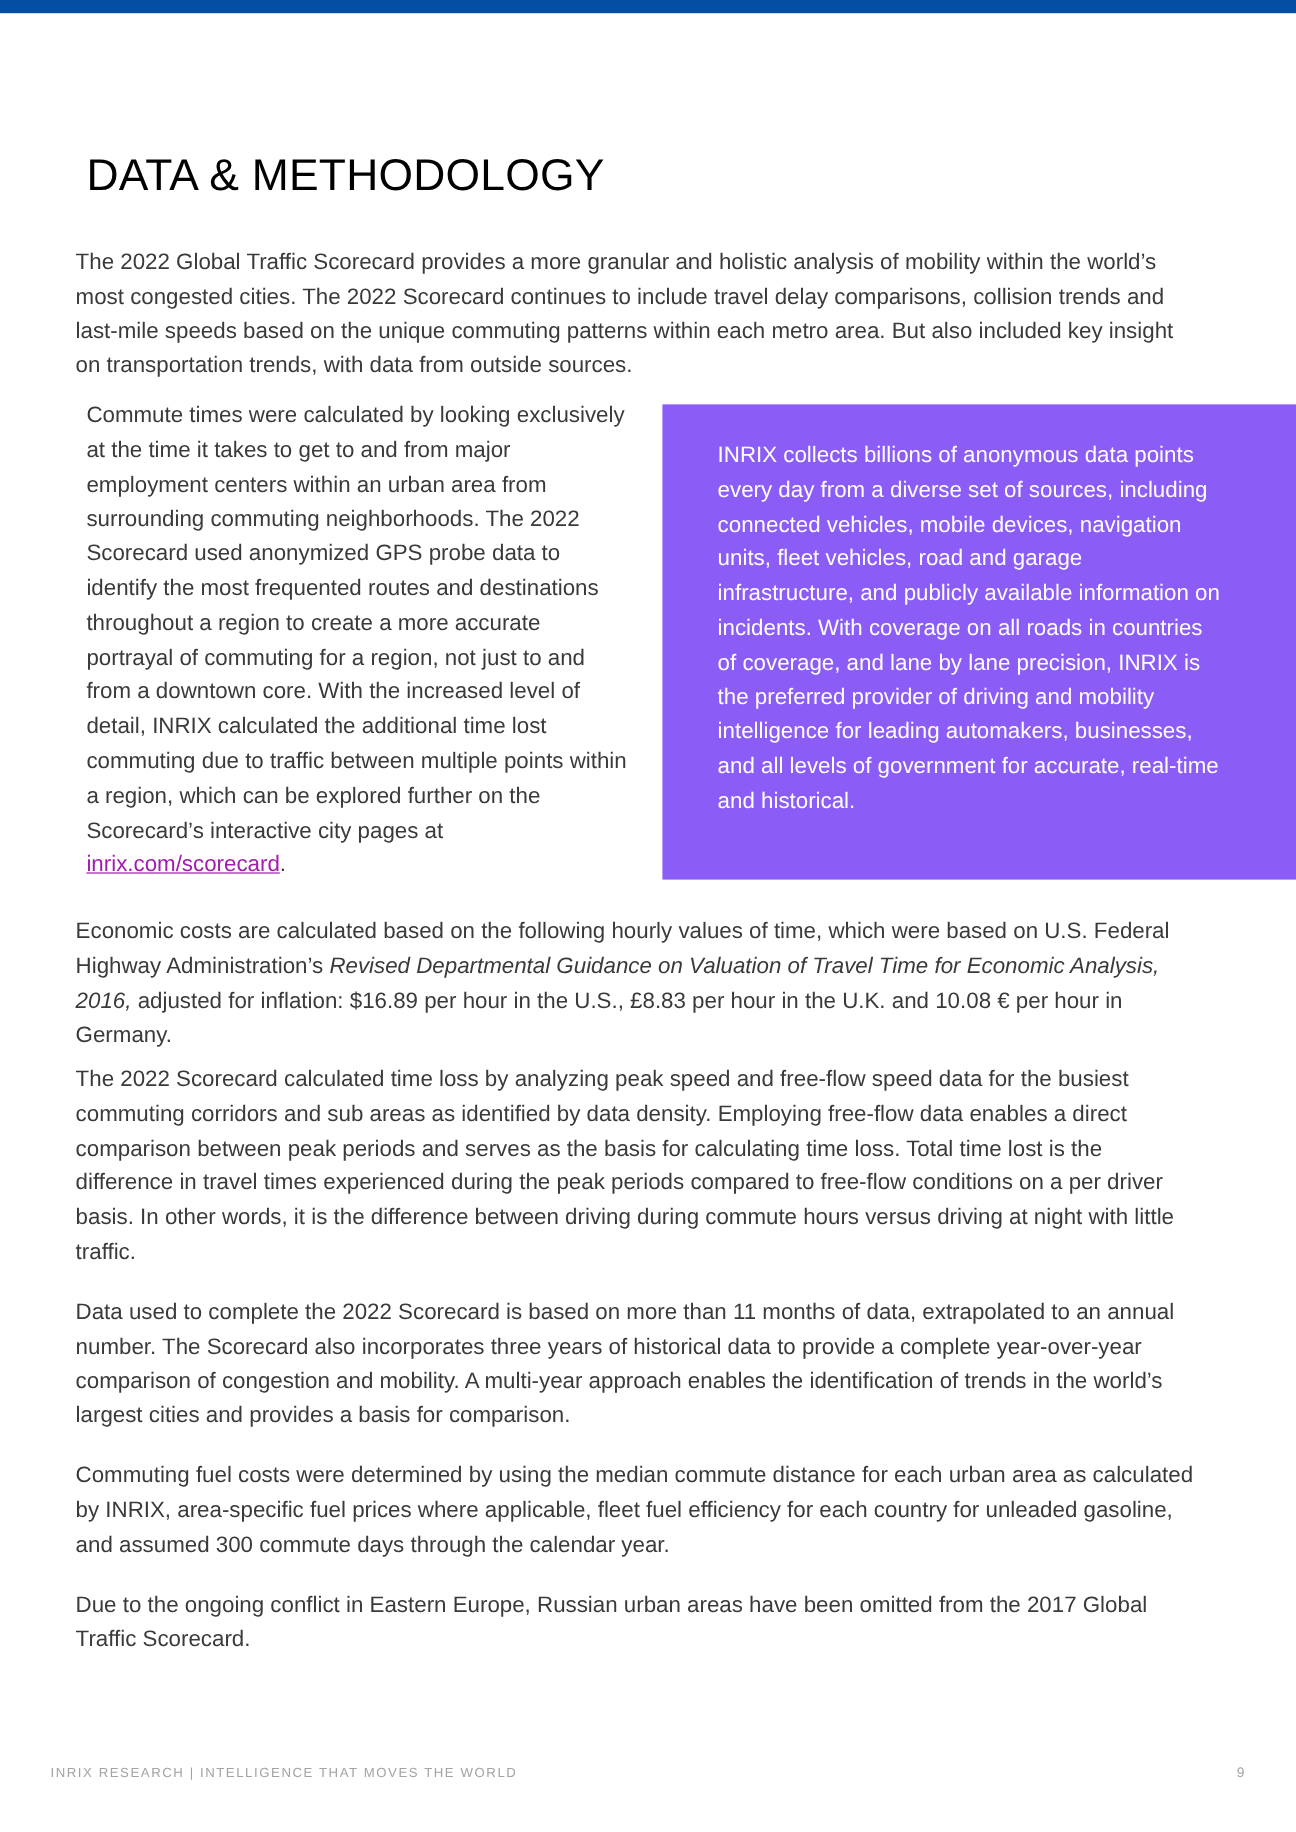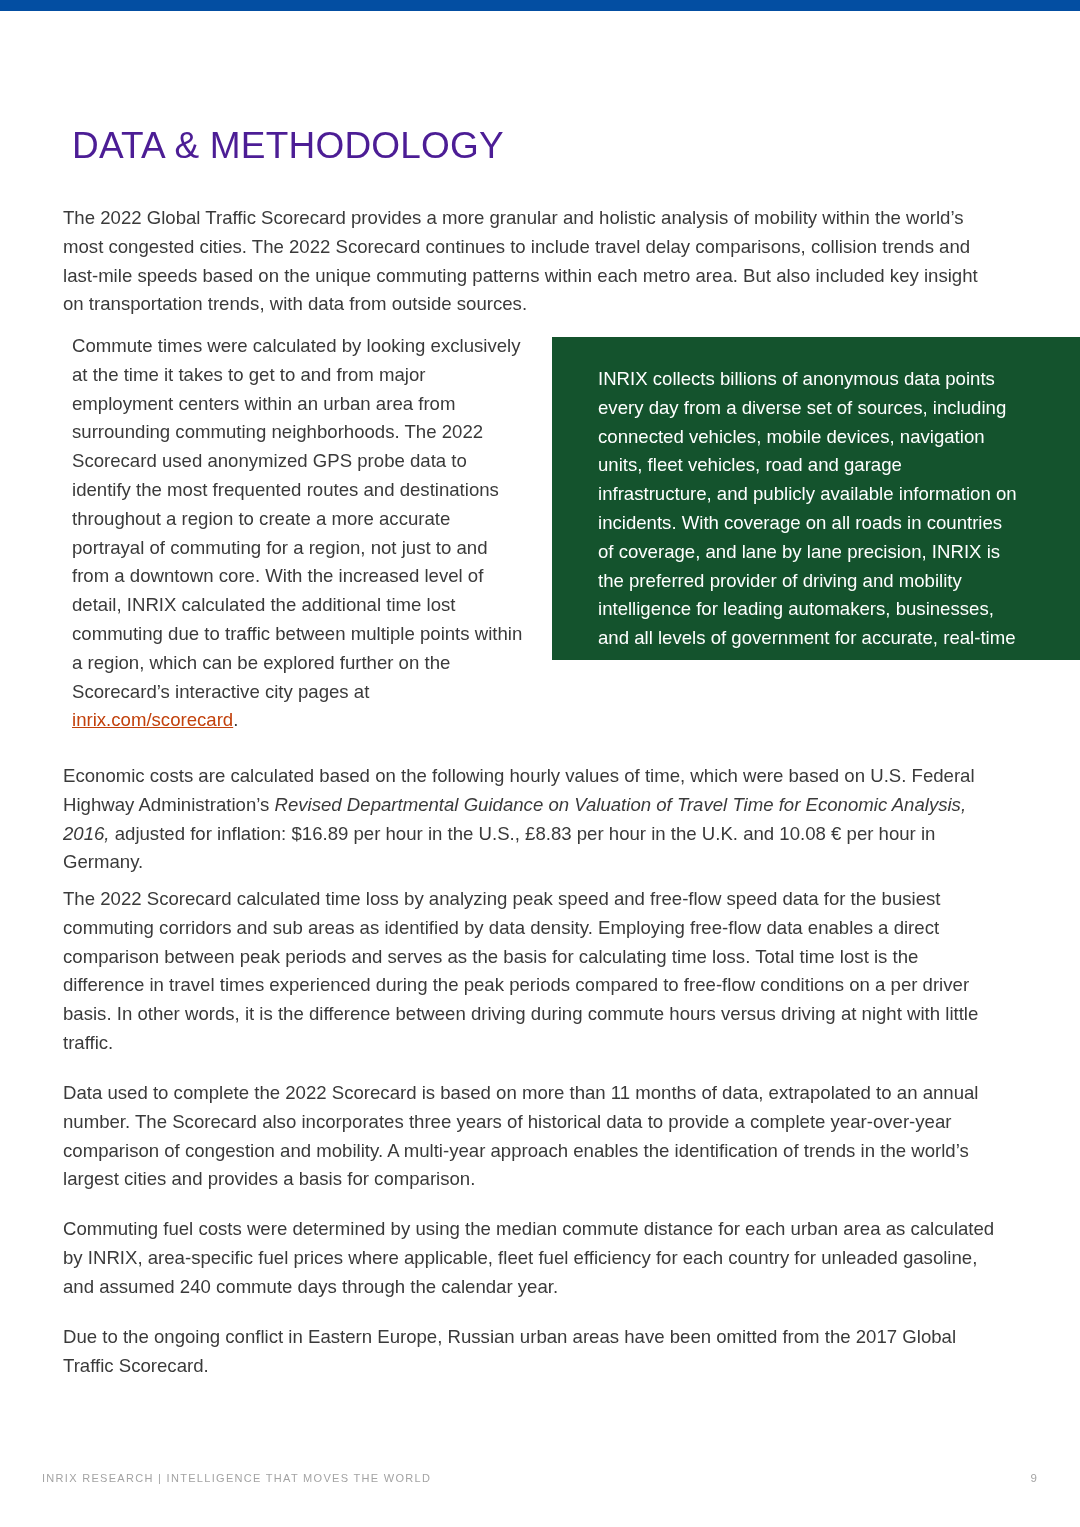--- a/index.html
+++ b/index.html
@@ -22,21 +22,21 @@
       height: 11px;
       background: #034ea2;
     }
     .page-title {
       position: absolute;
       left: 72px;
       top: 124px;
       margin: 0;
       font-size: 37px;
       font-weight: normal;
-      color: #4c1d95;
+      color: #000000;
       letter-spacing: 0.2px;
       line-height: 44px;
     }
     .para {
       position: absolute;
       left: 63px;
       width: 940px;
       margin: 0;
       font-size: 18.6px;
       line-height: 28.8px;
@@ -47,30 +47,30 @@
       position: absolute;
       left: 72px;
       top: 332px;
       width: 452px;
       margin: 0;
       font-size: 18.6px;
       line-height: 28.8px;
       color: #3a3a3a;
     }
     .left-col a {
-      color: #c2410c;
+      color: #a21caf;
       text-decoration: underline;
     }
     .callout {
       position: absolute;
       left: 552px;
       top: 337px;
       width: 528px;
-      height: 323px;
-      background: #14532d;
+      height: 396px;
+      background: #8b5cf6;
       box-sizing: border-box;
       padding: 28px 60px 0 46px;
     }
     .callout p {
       margin: 0;
       color: #ffffff;
       font-size: 18.6px;
       line-height: 28.8px;
     }
     .p-econ { top: 750px; margin-top: 12px; }
@@ -111,18 +111,18 @@
 <div class="callout">
   <p>INRIX collects billions of anonymous data points every day from a diverse set of sources, including connected vehicles, mobile devices, navigation units, fleet vehicles, road and garage infrastructure, and publicly available information on incidents. With coverage on all roads in countries of coverage, and lane by lane precision, INRIX is the preferred provider of driving and mobility intelligence for leading automakers, businesses, and all levels of government for accurate, real-time and historical.</p>
 </div>
 
 <p class="para p-econ"><span>Economic costs are calculated based on the following hourly values of time, which were based on U.S. Federal Highway Administration’s </span><em>Revised Departmental Guidance on Valuation of Travel Time for Economic Analysis, 2016,</em><span> adjusted for inflation: $16.89 per hour in the U.S., £8.83 per hour in the U.K. and 10.08 € per hour in Germany.</span></p>
 
 <p class="para p-timeloss">The 2022 Scorecard calculated time loss by analyzing peak speed and free-flow speed data for the busiest commuting corridors and sub areas as identified by data density. Employing free-flow data enables a direct comparison between peak periods and serves as the basis for calculating time loss. Total time lost is the difference in travel times experienced during the peak periods compared to free-flow conditions on a per driver basis. In other words, it is the difference between driving during commute hours versus driving at night with little traffic.</p>
 
 <p class="para p-data">Data used to complete the 2022 Scorecard is based on more than 11 months of data, extrapolated to an annual number. The Scorecard also incorporates three years of historical data to provide a complete year-over-year comparison of congestion and mobility. A multi-year approach enables the identification of trends in the world’s largest cities and provides a basis for comparison.</p>
 
-<p class="para p-fuel">Commuting fuel costs were determined by using the median commute distance for each urban area as calculated by INRIX, area-specific fuel prices where applicable, fleet fuel efficiency for each country for unleaded gasoline, and assumed 240 commute days through the calendar year.</p>
+<p class="para p-fuel">Commuting fuel costs were determined by using the median commute distance for each urban area as calculated by INRIX, area-specific fuel prices where applicable, fleet fuel efficiency for each country for unleaded gasoline, and assumed 300 commute days through the calendar year.</p>
 
 <p class="para p-russia">Due to the ongoing conflict in Eastern Europe, Russian urban areas have been omitted from the 2017 Global Traffic Scorecard.</p>
 
 <div class="footer-left">INRIX RESEARCH | INTELLIGENCE THAT MOVES THE WORLD</div>
 <div class="footer-right">9</div>
 
 </body></html>

